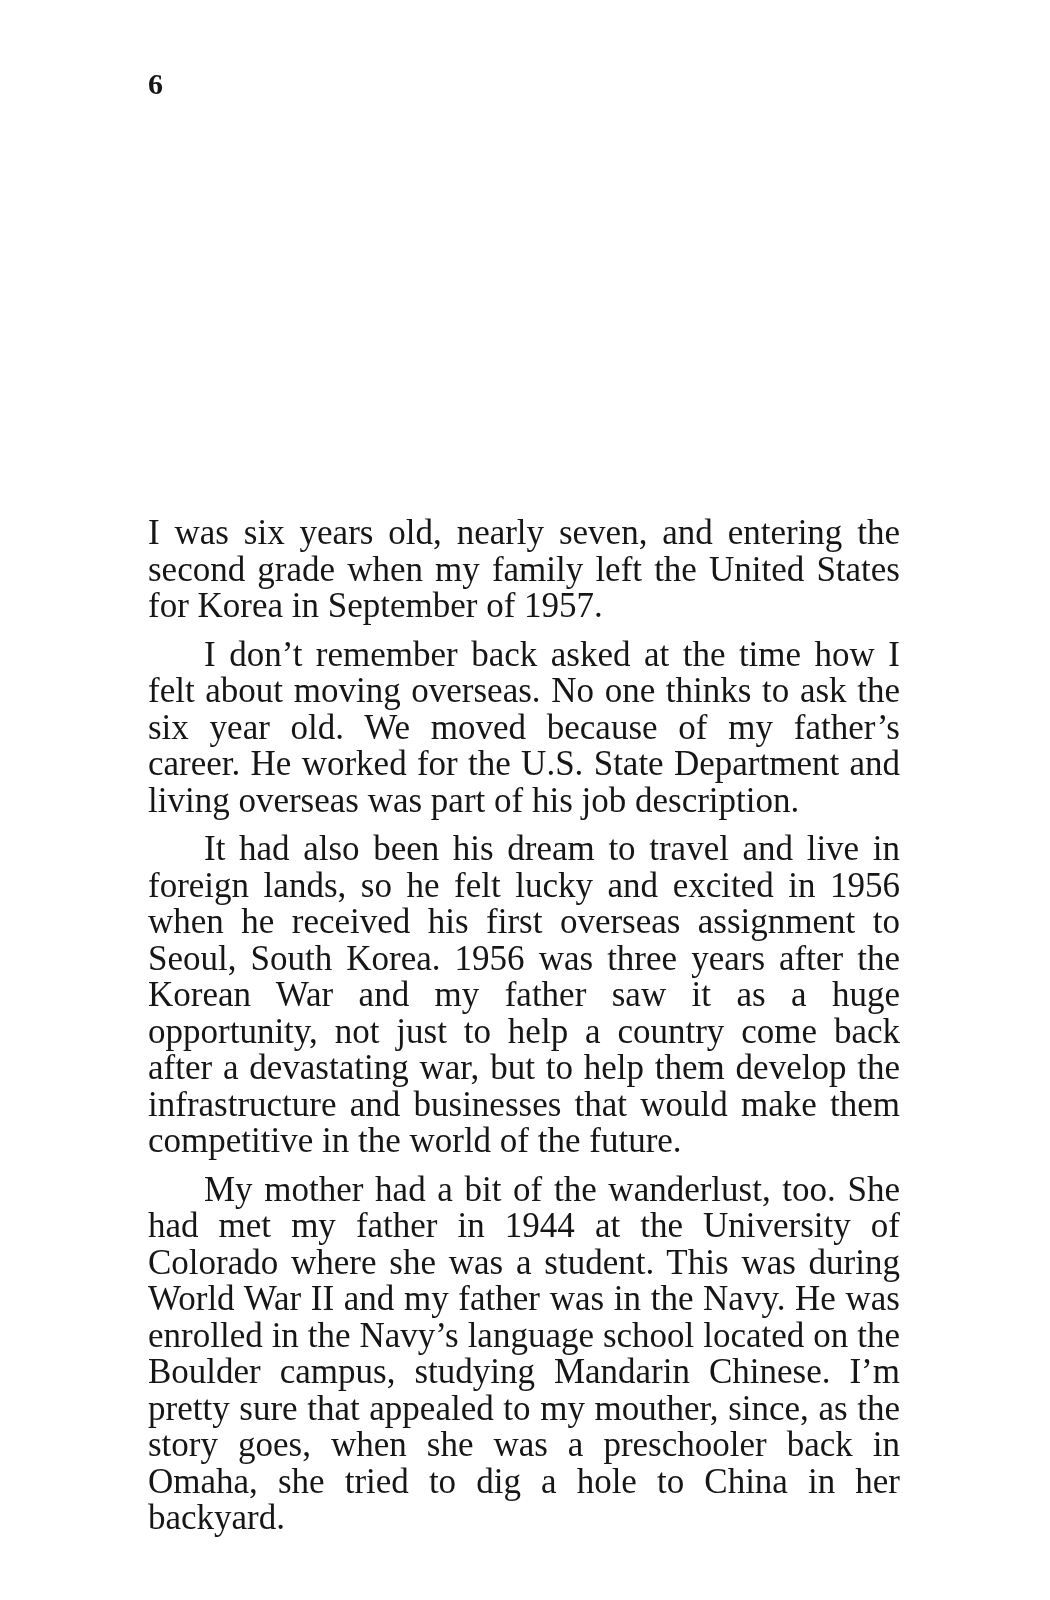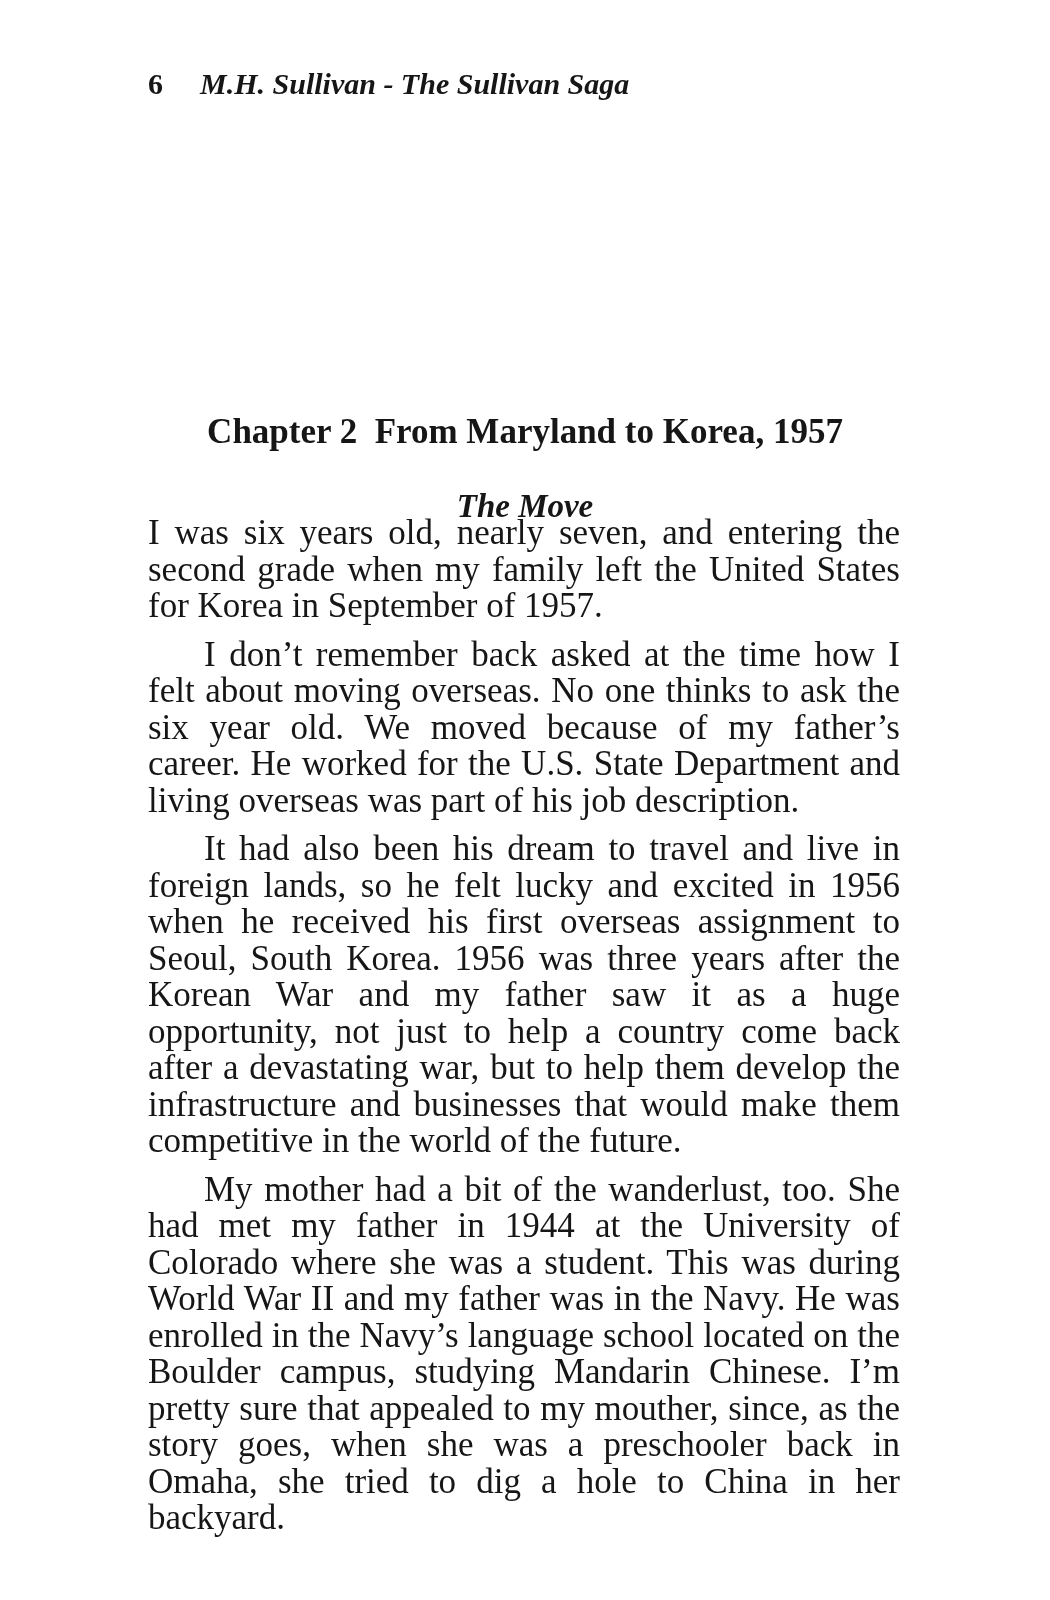--- a/index.html
+++ b/index.html
@@ -74,26 +74,23 @@
     text-indent: 56px;
   }
 </style>
 </head>
 <body>
 
 <div class="page">
 
   <div class="running-header">
     <span class="page-number">6</span>
-    <span class="running-title">M.H. Sullivan - The Sullivan Saga</span>
   </div>
 
-  <h1 class="chapter-heading">Chapter 2  From Maryland to Korea, 1957</h1>
 
-  <h2 class="chapter-subtitle">The Move</h2>
 
   <div class="body-text">
     <p>I was six years old, nearly seven, and entering the second grade when my family left the United States for Korea in September of 1957.</p>
     <p class="indent">I don’t remember back asked at the time how I felt about moving overseas. No one thinks to ask the six year old. We moved because of my father’s career. He worked for the U.S. State Department and living overseas was part of his job description.</p>
     <p class="indent">It had also been his dream to travel and live in foreign lands, so he felt lucky and excited in 1956 when he received his first overseas assignment to Seoul, South Korea. 1956 was three years after the Korean War and my father saw it as a huge opportunity, not just to help a country come back after a devastating war, but to help them develop the infrastructure and businesses that would make them competitive in the world of the future.</p>
     <p class="indent">My mother had a bit of the wanderlust, too. She had met my father in 1944 at the University of Colorado where she was a student. This was during World War II and my father was in the Navy. He was enrolled in the Navy’s language school located on the Boulder campus, studying Mandarin Chinese. I’m pretty sure that appealed to my mouther, since, as the story goes, when she was a preschooler back in Omaha, she tried to dig a hole to China in her backyard.</p>
   </div>
 
 </div>
 

